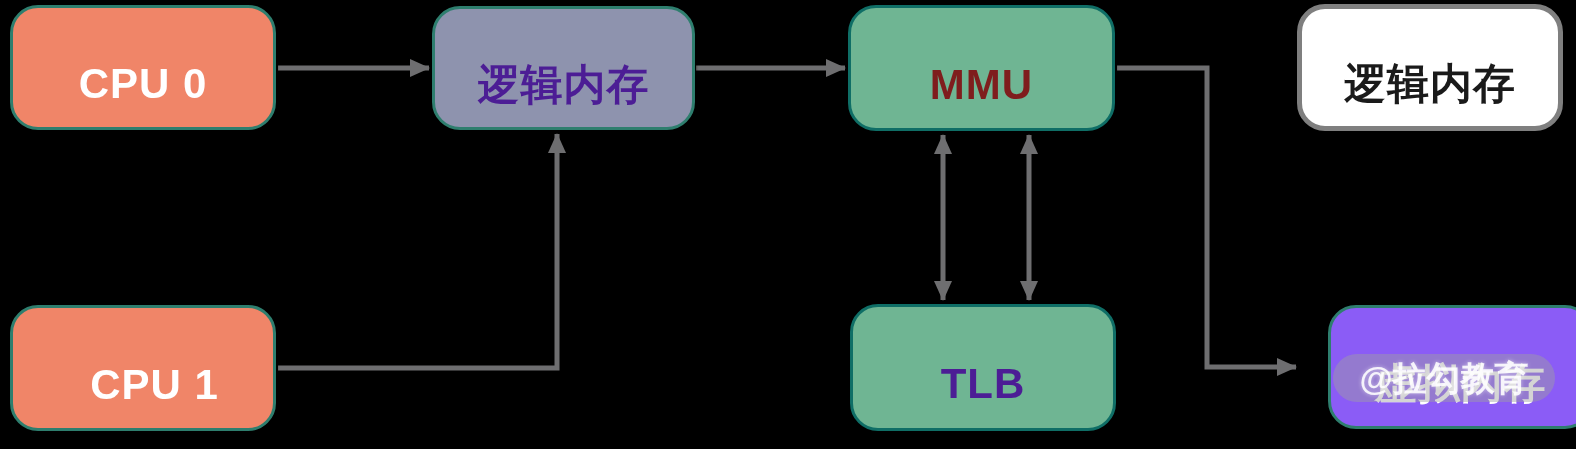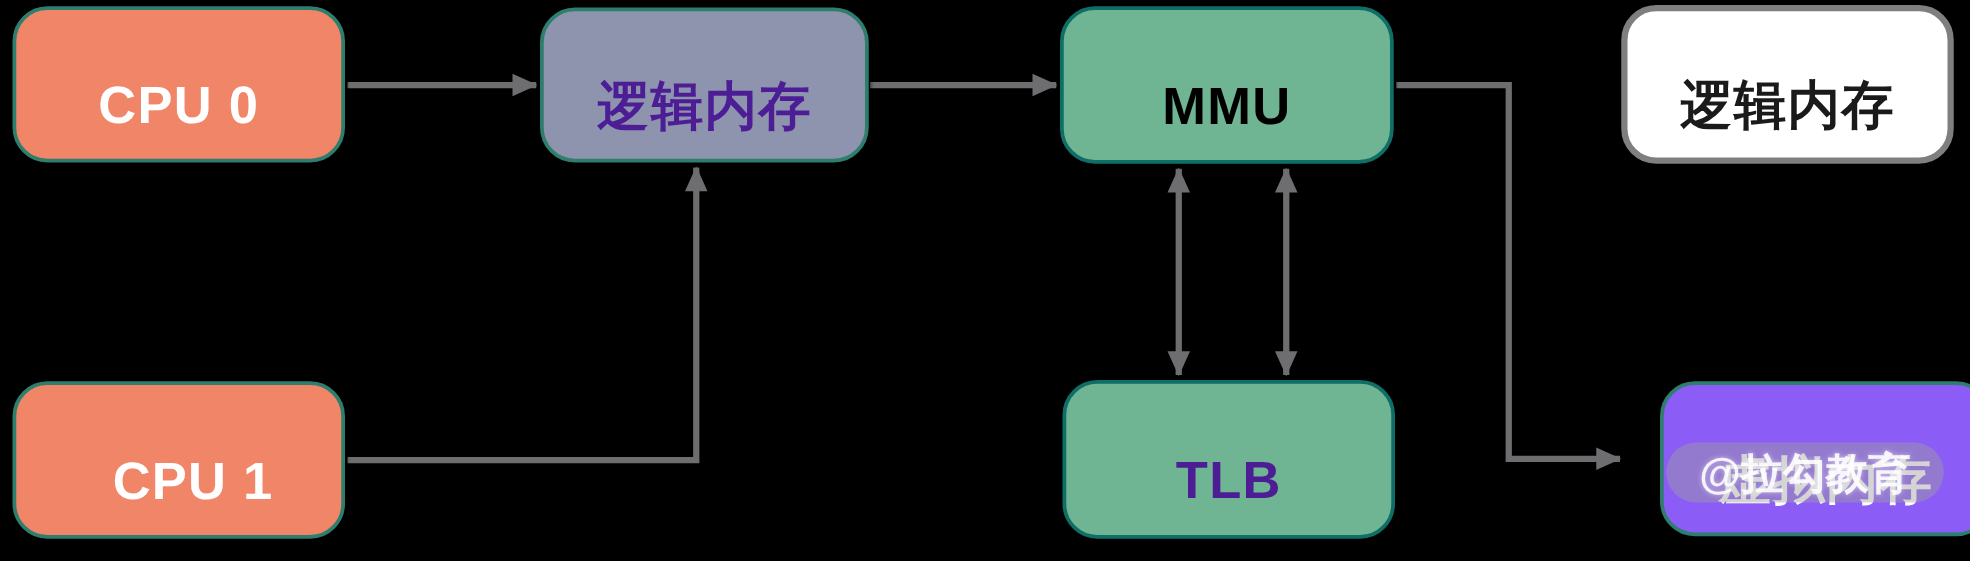--- a/index.html
+++ b/index.html
@@ -87,21 +87,21 @@
     </svg>
 
   <div class="node" style="left: 10px; top: 5px; width: 266px; height: 125px; background: rgb(240, 133, 104); border-color: rgb(46, 126, 110); border-width: 3px; color: rgb(255, 255, 255);">
     <span class="label">CPU 0</span>
   </div>
 
   <div class="node" style="left: 432px; top: 6px; width: 263px; height: 124px; background: rgb(142, 147, 174); border-color: rgb(46, 126, 110); border-width: 3px; color: #4c1d95;">
     <span class="label">逻辑内存</span>
   </div>
 
-  <div class="node" style="left: 848px; top: 5px; width: 267px; height: 126px; background: rgb(111, 181, 147); border-color: rgb(15, 110, 102); border-width: 3px; color: #000000;">
+  <div class="node" style="left: 848px; top: 5px; width: 267px; height: 126px; background: rgb(111, 181, 147); border-color: rgb(15, 110, 102); border-width: 3px; color: #7f1d1d;">
     <span class="label">MMU</span>
   </div>
 
   <div class="node" style="left: 1297px; top: 4px; width: 266px; height: 127px; background: rgb(255, 255, 255); border-color: rgb(127, 127, 127); border-width: 5px; color: rgb(26, 26, 26);">
     <span class="label">逻辑内存</span>
   </div>
 
   <div class="node" style="left: 10px; top: 305px; width: 266px; height: 126px; background: rgb(240, 133, 104); border-color: rgb(46, 126, 110); border-width: 3px; color: rgb(255, 255, 255); padding-left: 23px;">
     <span class="label">CPU 1</span>
   </div>

